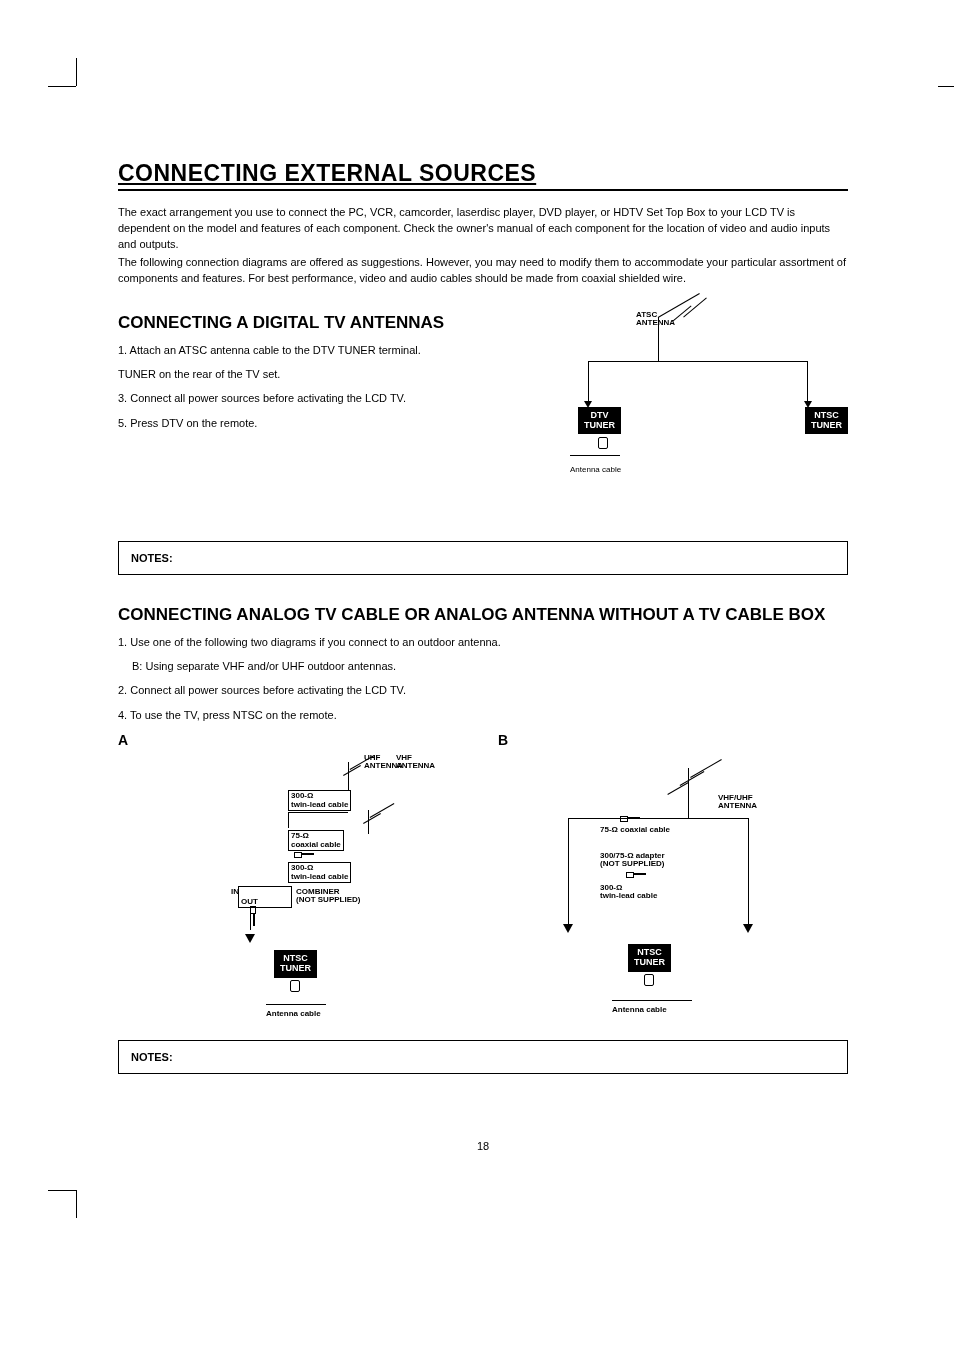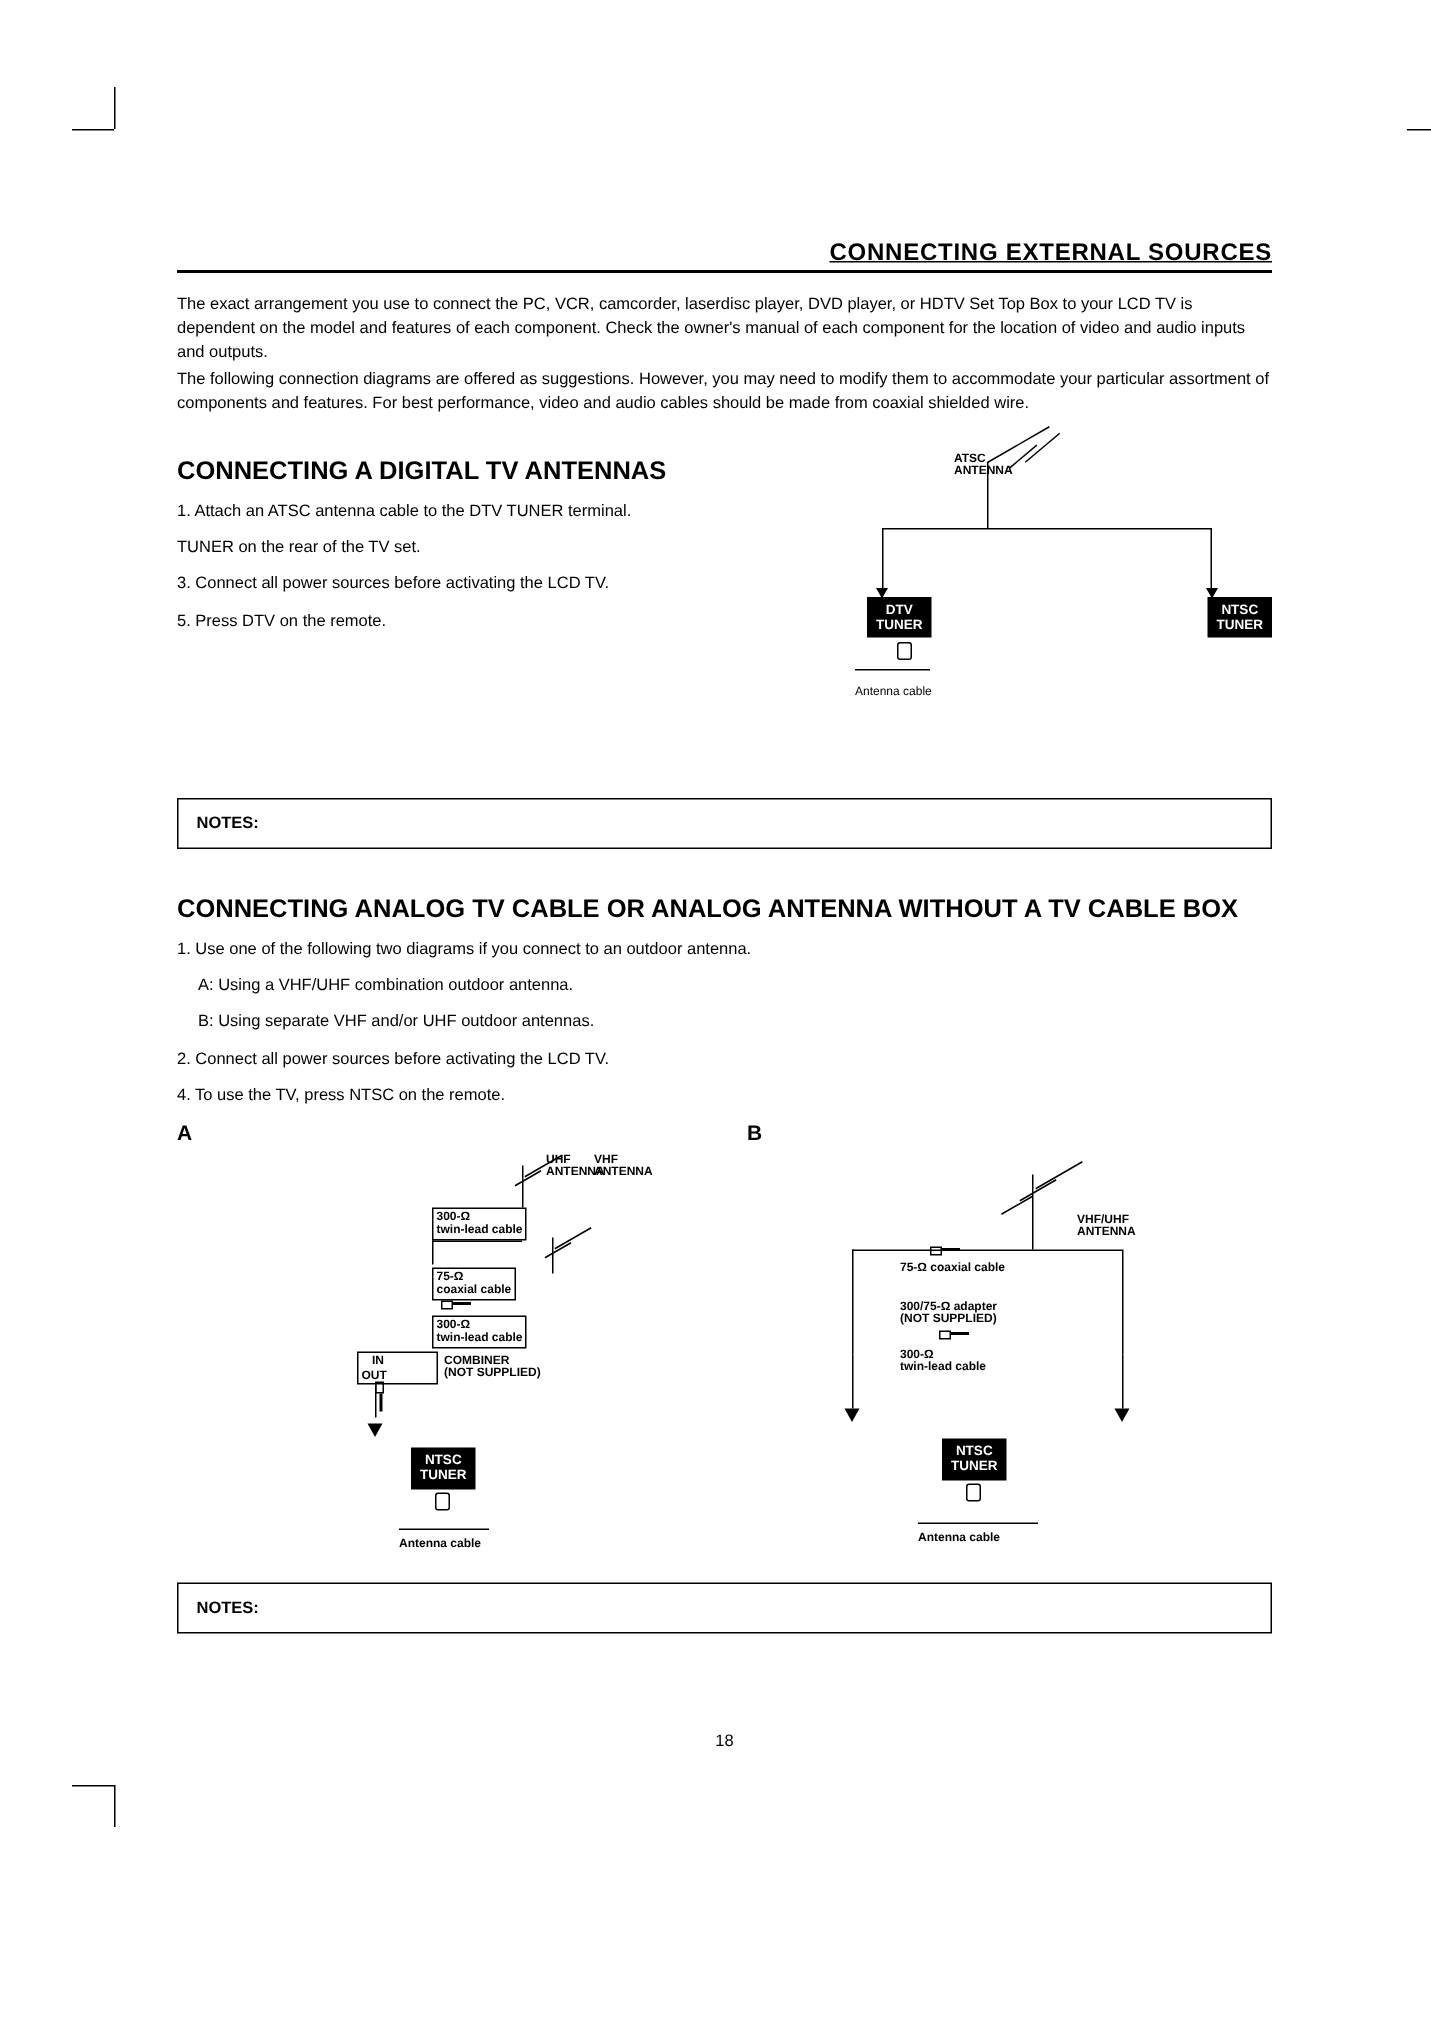--- a/index.html
+++ b/index.html
@@ -11,28 +11,27 @@
     height: 1351px;
     position: relative;
   }
   .page {
     position: absolute;
     left: 118px;
     top: 160px;
     width: 730px;
   }
   h1.title {
-    font-size: 16px;
+    font-size: 23px;
     font-weight: bold;
     letter-spacing: 0.5px;
     text-decoration: underline;
     border-bottom: 2px solid #000;
     padding-bottom: 2px;
     margin-bottom: 14px;
-    text-align: right;
   }
   .intro p {
     font-size: 11px;
     line-height: 1.45;
     margin-bottom: 2px;
   }
   .intro { margin-bottom: 20px; }
   .section-heading {
     font-size: 17px;
     font-weight: bold;
@@ -231,21 +230,20 @@
       </div>
     </div>
   </div>
 
   <div class="notes-box" style="margin-top:50px;">
     <div class="label">NOTES:</div>
   </div>
 
   <div class="section-heading">CONNECTING ANALOG TV CABLE OR ANALOG ANTENNA WITHOUT A TV CABLE BOX</div>
   <div class="step">1. Use one of the following two diagrams if you connect to an outdoor antenna.</div>
-  <div class="sub">A: Using a VHF/UHF combination outdoor antenna.</div>
   <div class="sub">B: Using separate VHF and/or UHF outdoor antennas.</div>
   <div class="step">2. Connect all power sources before activating the LCD TV.</div>
   <div class="step">4. To use the TV, press NTSC on the remote.</div>
 
   <div class="diagrams-row">
     <div class="diagram-col">
       <div class="big-letter">A</div>
       <div class="diagA">
 
         <div class="lbl" style="left:226px; top:0; white-space:pre">UHF
@@ -266,21 +264,21 @@
         <div class="thin" style="left:150px; top:58px; width:1px; height:16px;"></div>
 
         <div class="box-lbl" style="left:150px; top:76px; white-space:pre">75-Ω
 coaxial cable</div>
         <div class="conn-icon" style="left:156px; top:96px;"></div>
 
         <div class="box-lbl" style="left:150px; top:108px; white-space:pre">300-Ω
 twin-lead cable</div>
 
         <div class="thin" style="left:100px; top:132px; width:54px; height:22px; background:none; border:1px solid #000;"></div>
-        <div class="lbl" style="left:110px; top:134px;">IN</div>
+        <div class="lbl" style="left:93px; top:134px;">IN</div>
         <div class="lbl" style="left:103px; top:144px;text-align:right;">OUT</div>
         <div class="lbl" style="left:158px; top:134px; white-space:pre">COMBINER
 (NOT SUPPLIED)</div>
 
         <div class="thin" style="left:112px; top:154px; width:1px; height:22px;"></div>
         <div class="conn-icon" style="left:106px; top:158px; transform:rotate(90deg);"></div>
         <div class="arrowD" style="left:107px; top:180px;"></div>
 
         <div class="tuner" style="left:136px; top:196px; white-space:pre">NTSC
 TUNER</div>

